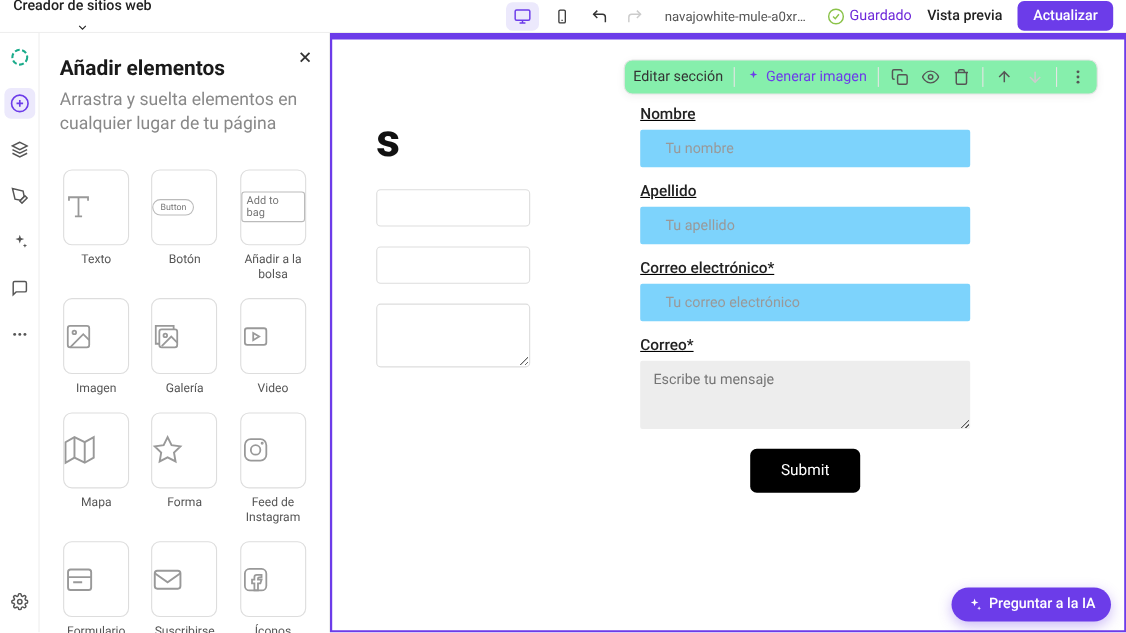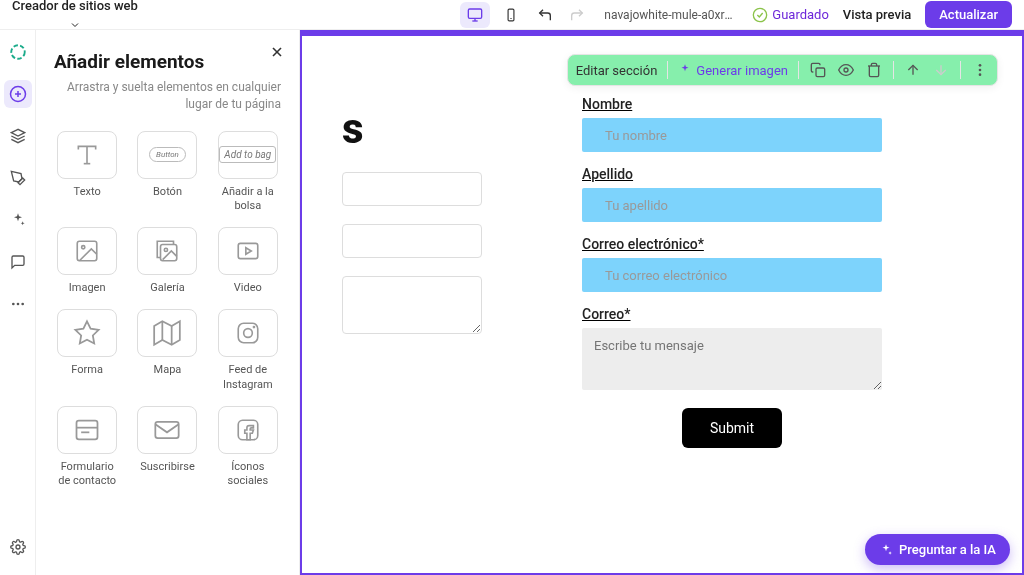--- a/index.html
+++ b/index.html
@@ -21,24 +21,24 @@
 
 .left-rail { width: 36px; display: flex; flex-direction: column; align-items: center; padding-top: 8px; gap: 14px; border-right: 1px solid #eee; }
 .rail-icon { width: 28px; height: 28px; display: flex; align-items: center; justify-content: center; color: #555; cursor: pointer; border-radius: 6px; }
 .rail-icon.active { background: #ece9fc; color: #6c3ce9; }
 .rail-icon.logo { color: #1aab8a; }
 .rail-bottom { margin-top: auto; margin-bottom: 14px; }
 
 .panel { width: 264px; border-right: 1px solid #eee; padding: 20px 18px 18px 18px; position: relative; overflow-y: auto; height: 100%; }
 .panel-close { position: absolute; top: 14px; right: 14px; cursor: pointer; color: #333; }
 .panel-title { font-size: 19px; font-weight: 700; color: #1a1a1a; margin-bottom: 6px; }
-.panel-sub { font-size: 12px; color: #888; line-height: 1.4; margin-bottom: 18px; text-align: right; }
+.panel-sub { font-size: 16px; color: #888; line-height: 1.4; margin-bottom: 30px; }
 .element-grid { display: grid; grid-template-columns: repeat(3, 1fr); gap: 14px 14px; }
 .element-item { display: flex; flex-direction: column; align-items: center; cursor: grab; }
-.element-card { width: 60px; height: 48px; border: 1px solid #ddd; border-radius: 8px; display: flex; align-items: center; justify-content: center; color: #999; margin-bottom: 6px; background: #fff; font-style: italic; }
+.element-card { width: 60px; height: 69px; border: 1px solid #ddd; border-radius: 8px; display: flex; align-items: center; justify-content: flex-start; color: #999; margin-bottom: 6px; background: #fff; }
 .element-label { font-size: 11px; color: #555; text-align: center; line-height: 1.3; }
 .btn-chip { font-size: 8px; border: 1px solid #bbb; border-radius: 10px; padding: 2px 6px; color: #777; }
 .add-chip { font-size: 10px; border: 1px solid #bbb; border-radius: 3px; padding: 2px 4px; color: #777; }
 .panel::-webkit-scrollbar { width: 6px; }
 .panel::-webkit-scrollbar-thumb { background: #ccc; border-radius: 3px; }
 
 .canvas { flex: 1; position: relative; background: #f4f4f4; }
 .page-frame { position: absolute; top: 0; left: 0; right: 0; bottom: 0; background: #fff; border: 2px solid #6c3ce9; border-top-width: 6px; }
 .section-toolbar { position: absolute; top: 18px; right: 24px; background: #86efac; border: 1px solid #e5e5e5; border-radius: 8px; display: flex; align-items: center; padding: 6px 8px; gap: 10px; box-shadow: 0 2px 8px rgba(0,0,0,0.06); z-index: 5; }
 .tb-text { font-size: 13px; color: #333; cursor: pointer; }
@@ -227,34 +227,34 @@
             <svg width="26" height="26" viewBox="0 0 24 24" fill="none" stroke="currentColor" stroke-width="1.5">
               <rect x="3" y="5" width="18" height="14" rx="2"></rect>
               <polygon points="10 9 15 12 10 15 10 9"></polygon>
             </svg>
           </div>
         <span class="element-label">Video</span>
       </div>
       <div class="element-item">
         <div class="element-card">
             <svg width="28" height="28" viewBox="0 0 24 24" fill="none" stroke="currentColor" stroke-width="1.5">
-              <polygon points="12 2 15.09 8.26 22 9.27 17 14.14 18.18 21.02 12 17.77 5.82 21.02 7 14.14 2 9.27 8.91 8.26 12 2"></polygon>
-            </svg>
-          </div>
-        <span class="element-label">Forma</span>
-      </div>
-      <div class="element-item">
-        <div class="element-card">
-            <svg width="28" height="28" viewBox="0 0 24 24" fill="none" stroke="currentColor" stroke-width="1.5">
               <polygon points="1 6 1 22 8 18 16 22 23 18 23 2 16 6 8 2 1 6"></polygon>
               <line x1="8" y1="2" x2="8" y2="18"></line>
               <line x1="16" y1="6" x2="16" y2="22"></line>
             </svg>
           </div>
         <span class="element-label">Mapa</span>
+      </div>
+      <div class="element-item">
+        <div class="element-card">
+            <svg width="28" height="28" viewBox="0 0 24 24" fill="none" stroke="currentColor" stroke-width="1.5">
+              <polygon points="12 2 15.09 8.26 22 9.27 17 14.14 18.18 21.02 12 17.77 5.82 21.02 7 14.14 2 9.27 8.91 8.26 12 2"></polygon>
+            </svg>
+          </div>
+        <span class="element-label">Forma</span>
       </div>
       <div class="element-item">
         <div class="element-card">
             <svg width="26" height="26" viewBox="0 0 24 24" fill="none" stroke="currentColor" stroke-width="1.5">
               <rect x="3" y="3" width="18" height="18" rx="5"></rect>
               <circle cx="12" cy="12" r="4"></circle>
               <circle cx="17.5" cy="6.5" r="0.5" fill="currentColor"></circle>
             </svg>
           </div>
         <span class="element-label">Feed de Instagram</span>

